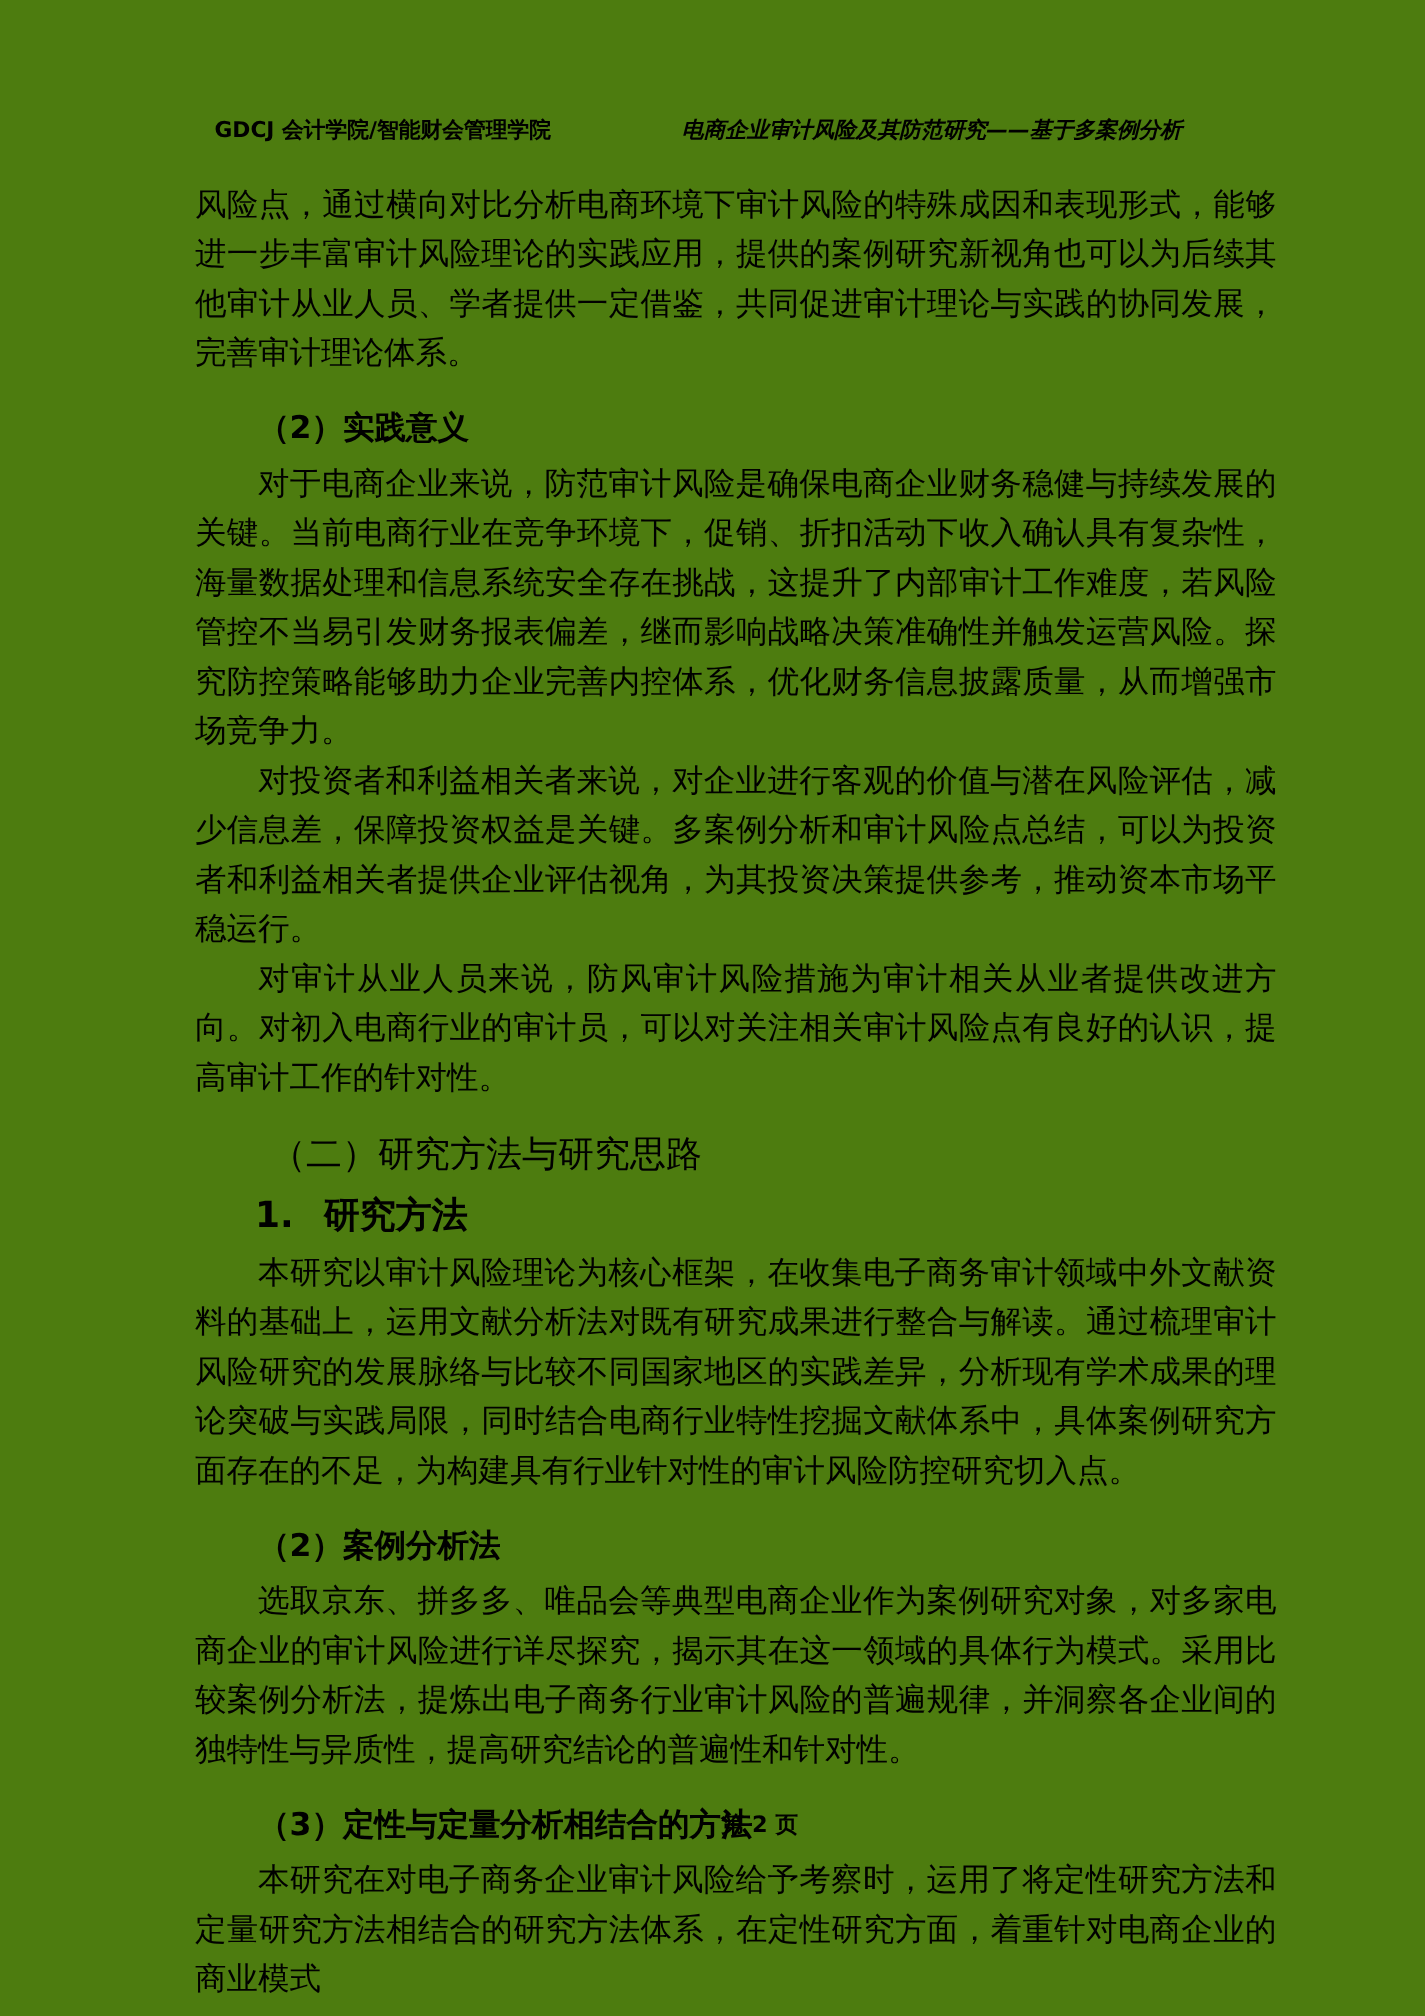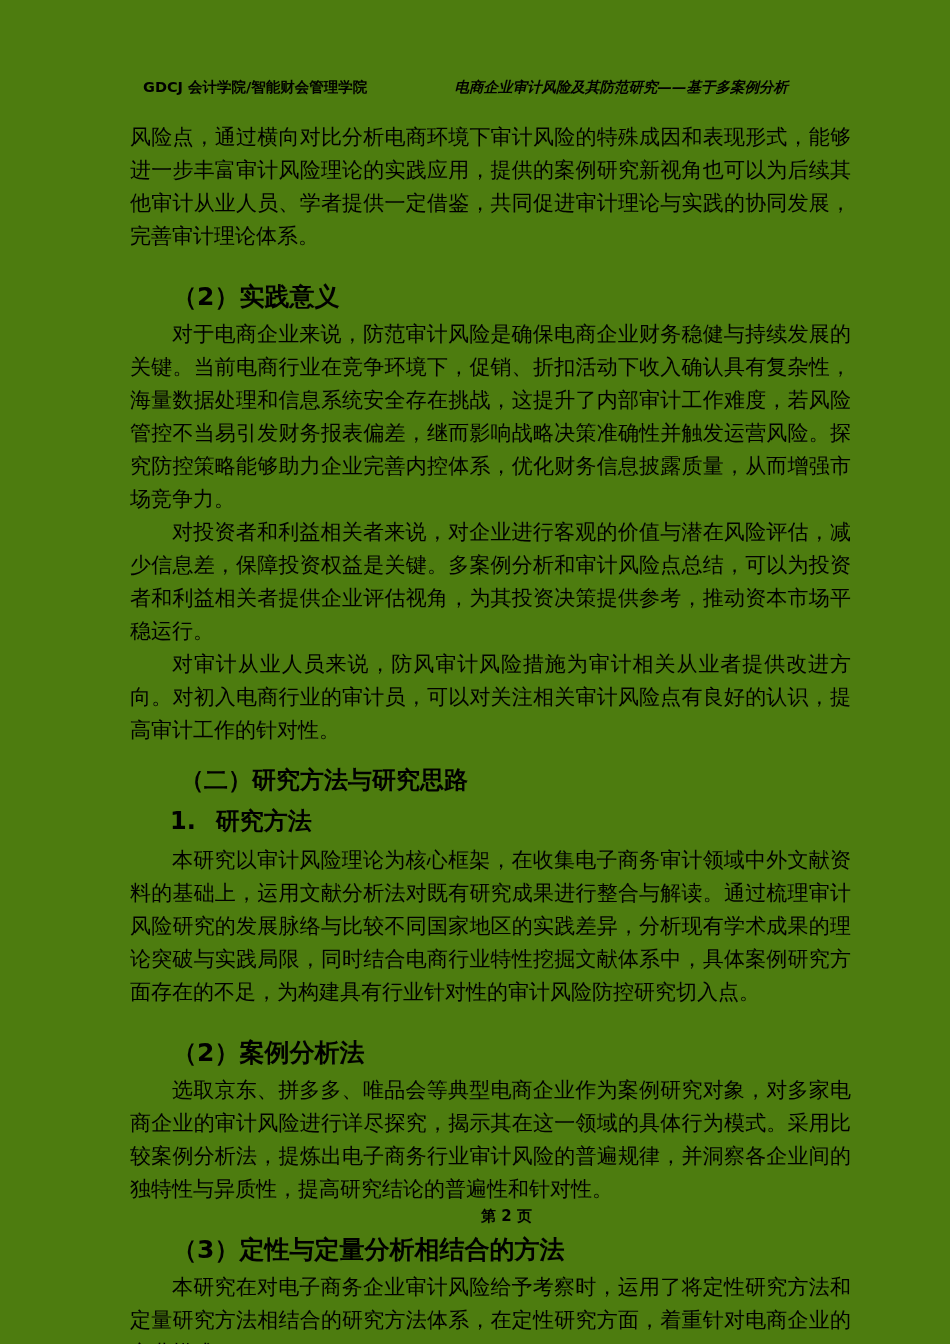--- a/index.html
+++ b/index.html
@@ -47,39 +47,39 @@
     word-break: break-all;
   }
   p.indent { text-indent: 2em; }
   p.carryover { margin-top: 26px; }
 
   
   .h-section {
     margin: 15px 0 9px 0;
     padding-left: 50px;
     font-family: "DejaVu Sans", "Liberation Sans", sans-serif;
-    font-weight: bold;
+    font-weight: normal;
     font-size: 24px;
     line-height: 34px;
   }
   .h-num {
     margin: 9px 0 9px 0;
     padding-left: 40px;
     font-family: "DejaVu Sans", "Liberation Sans", sans-serif;
     font-weight: bold;
     font-size: 24px;
     line-height: 30px;
   }
   .h-num .num-text { margin-left: 20px; }
   .h-sub {
-    margin: 27px 0 7px 0;
+    margin: 16px 0 7px 0;
     padding-left: 42px;
     font-family: "DejaVu Sans", "Liberation Sans", sans-serif;
     font-weight: bold;
-    font-size: 25px;
+    font-size: 21px;
     line-height: 31px;
   }
 
   
   .doc-footer {
     position: absolute;
     top: 1206px;
     left: 146px;
     width: 721px;
     text-align: center;

